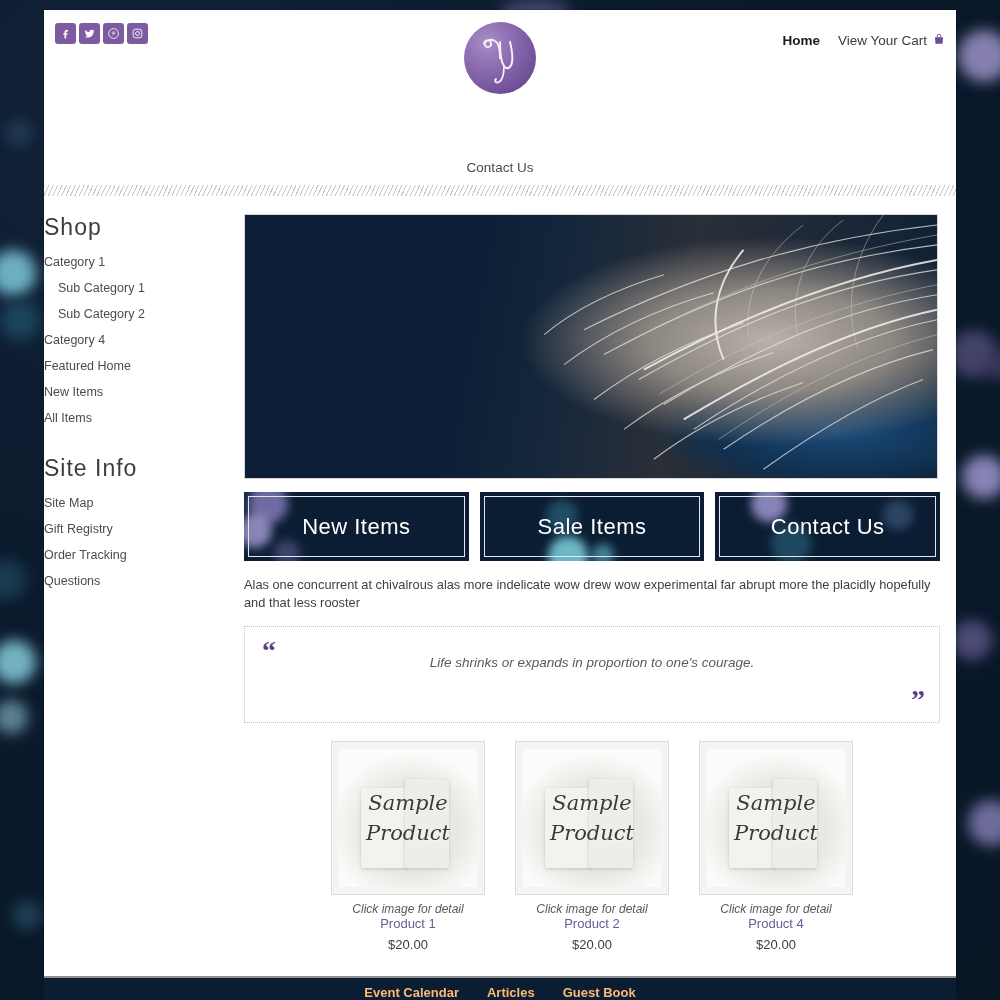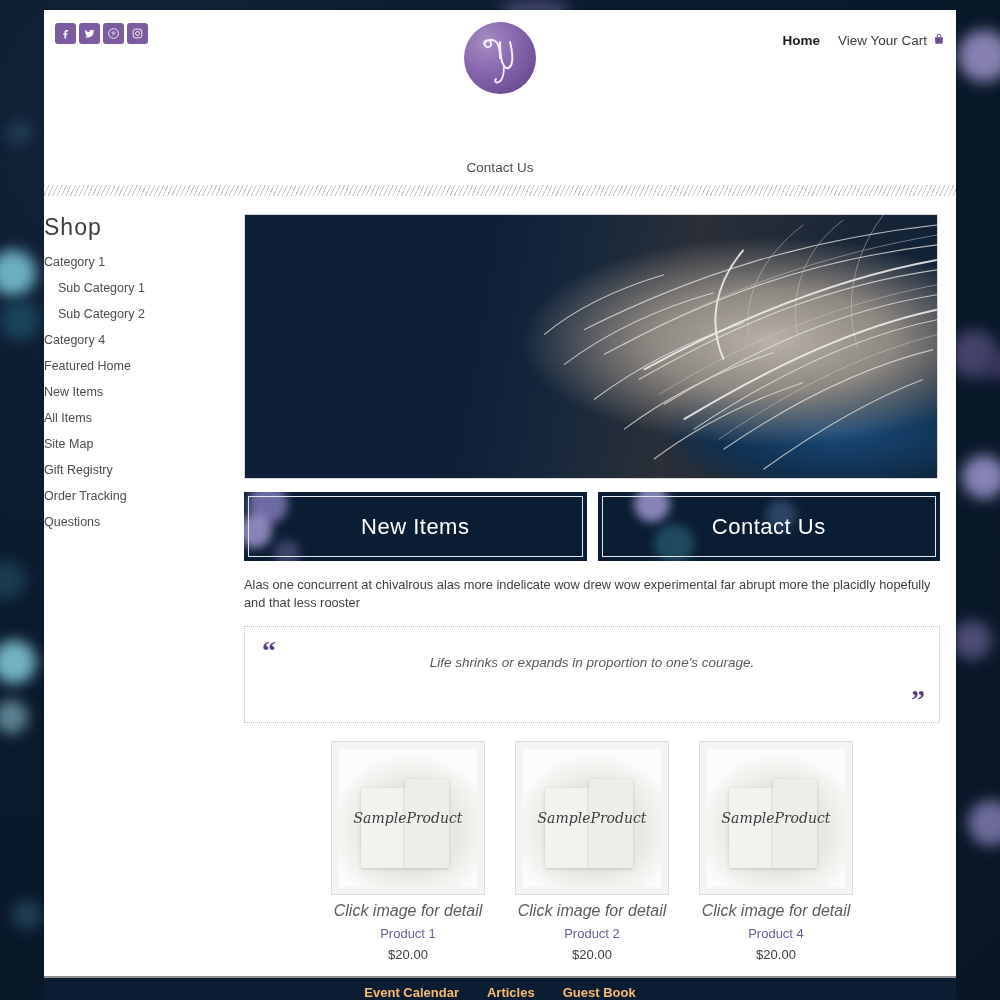--- a/index.html
+++ b/index.html
@@ -310,41 +310,40 @@
   }
   .box-shape {
     position: absolute;
     background: #f2f3ef;
     box-shadow: 0 1px 3px rgba(120,125,115,.35);
   }
   .sample-text {
     position: absolute;
     inset: 0;
     display: flex;
-    flex-direction: row;
+    flex-direction: column;
     align-items: center;
     justify-content: center;
     font-family: "DejaVu Serif", serif;
     font-style: italic;
-    font-size: 14px;
+    font-size: 21px;
     color: #3a3a3a;
     line-height: 30px;
     z-index: 3;
     text-shadow: 0 1px 0 rgba(255,255,255,.6);
   }
   .click-detail {
-    font-size: 16px;
+    font-size: 12px;
     font-style: italic;
     color: #5a5a5a;
     margin-top: 7px;
   }
   .product-name {
     font-size: 13px;
     color: #6b5a95;
-    margin-top: 6px;
     cursor: pointer;
   }
   .product-price {
     font-size: 13px;
     color: #3d3d3d;
     margin-top: 6px;
   }
 
   
   .footer {
@@ -455,20 +454,21 @@
       <div class="side-title">Shop</div>
 
       <div class="side-link">Category 1</div>
       <div class="side-link sub">Sub Category 1</div>
       <div class="side-link sub">Sub Category 2</div>
       <div class="side-link">Category 4</div>
       <div class="side-link">Featured Home</div>
       <div class="side-link">New Items</div>
       <div class="side-link">All Items</div>
 
+      <div class="side-title second">Site Info</div>
       <div class="side-link">Site Map</div>
       <div class="side-link">Gift Registry</div>
       <div class="side-link">Order Tracking</div>
       <div class="side-link">Questions</div>
 
     </div>
 
     <div class="main">
 
       <div class="hero">
@@ -506,20 +506,27 @@
 
       <div class="banners">
         <div class="banner">
           <div class="bk" style="left:4px; top:-8px; width:40px; height:40px; background:#8f86c9; opacity:.75;"></div>
           <div class="bk" style="left:-6px; top:22px; width:34px; height:34px; background:#a79ed9; opacity:.8;"></div>
           <div class="bk" style="left:30px; top:48px; width:26px; height:26px; background:#6f6aa0; opacity:.5;"></div>
           <div class="inner-border"></div>
           <span class="banner-label">New Items</span>
         </div>
         <div class="banner">
+          <div class="bk" style="left:66px; top:8px; width:32px; height:32px; background:#2d6f86; opacity:.6;"></div>
+          <div class="bk" style="left:68px; top:44px; width:40px; height:40px; background:#7fd2e0; opacity:.85;"></div>
+          <div class="bk" style="left:112px; top:52px; width:22px; height:22px; background:#6cc4d6; opacity:.6;"></div>
+          <div class="inner-border"></div>
+          <span class="banner-label">Sale Items</span>
+        </div>
+        <div class="banner">
           <div class="bk" style="left:36px; top:-6px; width:36px; height:36px; background:#a79ed9; opacity:.8;"></div>
           <div class="bk" style="left:56px; top:32px; width:40px; height:40px; background:#2f6e85; opacity:.55;"></div>
           <div class="bk" style="left:168px; top:8px; width:30px; height:30px; background:#5d7fae; opacity:.4;"></div>
           <div class="inner-border"></div>
           <span class="banner-label">Contact Us</span>
         </div>
       </div>
 
       <div class="intro">Alas one concurrent at chivalrous alas more indelicate wow drew wow experimental far abrupt more the placidly hopefully and that less rooster</div>
 

